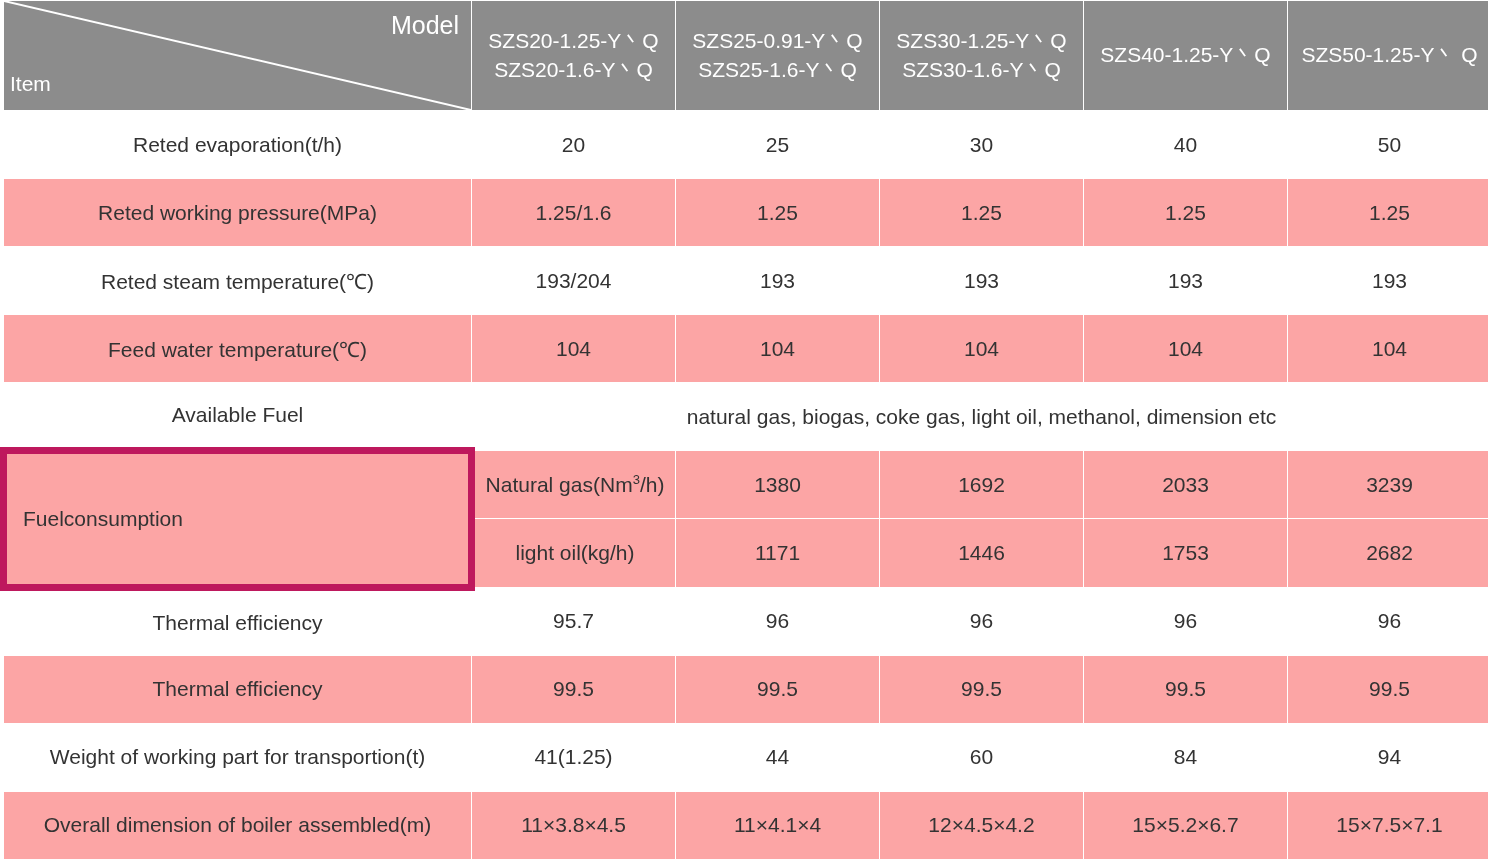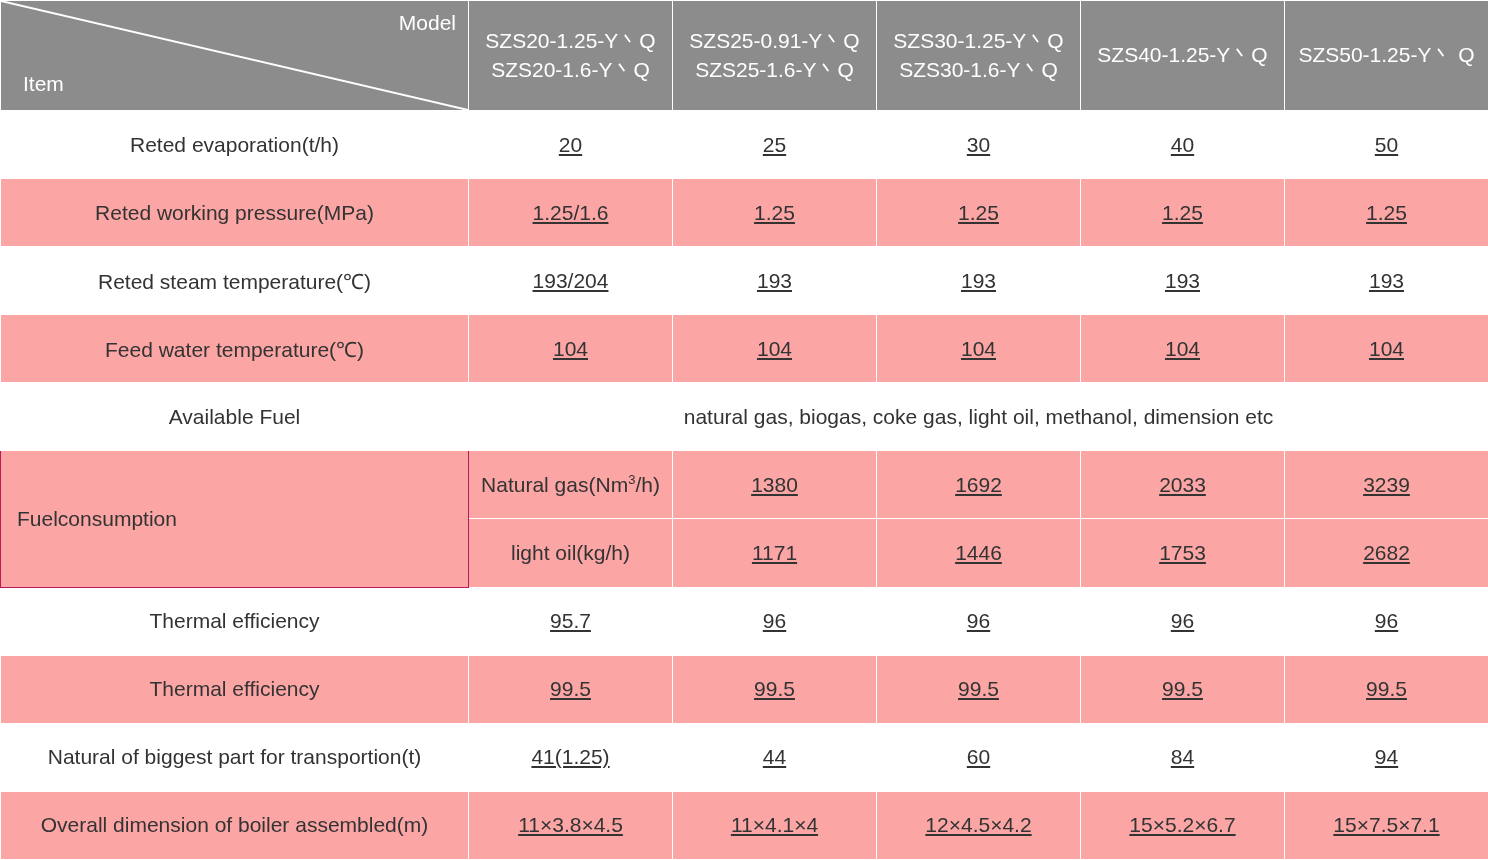--- a/index.html
+++ b/index.html
@@ -48,36 +48,36 @@
     position: absolute;
     left: 0; top: 0;
     width: 100%;
     height: 100%;
     pointer-events: none;
   }
   .corner .model-lbl {
     position: absolute;
     right: 12px;
     top: 8px;
-    font-size: 21px;
+    font-size: 25px;
     text-align: right;
   }
   .corner .item-lbl {
     position: absolute;
-    left: 22px;
+    left: 6px;
     bottom: 12px;
     font-size: 21px;
   }
   
   tr.light td { background: #ffffff; }
   tr.shade td { background: #fca5a5; }
   td.label {
     font-size: 21px;
   }
-  td.val { font-size: 21px; text-decoration: underline; }
+  td.val { font-size: 21px; }
   td.fuel-span {
     font-size: 21px;
   }
   .sub-label { font-size: 21px; margin-top: 48px; }
   .sup { font-size: 13px; vertical-align: super; }
   col.c0 { width: 468px; }
   col.c1 { width: 204px; }
   col.c2 { width: 204px; }
   col.c3 { width: 204px; }
   col.c4 { width: 204px; }
@@ -156,21 +156,21 @@
       <td class="val">104</td>
       <td class="val">104</td>
       <td class="val">104</td>
       <td class="val">104</td>
     </tr>
     <tr class="light rowh">
       <td class="label">Available Fuel</td>
       <td class="fuel-span" colspan="5">natural gas, biogas, coke gas, light oil, methanol, dimension etc</td>
     </tr>
     <tr class="shade rowh">
-      <td class="label" rowspan="2" style="width:234px;padding:0;border:1px solid #be185d;">
+      <td class="label" rowspan="2" style="width:234px;padding:0;border:7px solid #be185d;">
         <div style="display:flex;height:100%;">
           <div style="width:234px;display:flex;align-items:center;justify-content:flex-start;padding-left:16px;">Fuelconsumption</div>
         </div>
       </td>
       <td class="sub-label" style="width:234px;">
         <span>Natural gas(Nm</span><span class="sup">3</span><span>/h)</span>
       </td>
       <td class="val">1380</td>
       <td class="val">1692</td>
       <td class="val">2033</td>
@@ -195,21 +195,21 @@
     </tr>
     <tr class="shade rowh">
       <td class="label">Thermal efficiency</td>
       <td class="val">99.5</td>
       <td class="val">99.5</td>
       <td class="val">99.5</td>
       <td class="val">99.5</td>
       <td class="val">99.5</td>
     </tr>
     <tr class="light rowh">
-      <td class="label">Natural of biggest part for transportion(t)</td>
+      <td class="label">Weight of working part for transportion(t)</td>
       <td class="val">41(1.25)</td>
       <td class="val">44</td>
       <td class="val">60</td>
       <td class="val">84</td>
       <td class="val">94</td>
     </tr>
     <tr class="shade rowh">
       <td class="label">Overall dimension of boiler assembled(m)</td>
       <td class="val">11×3.8×4.5</td>
       <td class="val">11×4.1×4</td>

